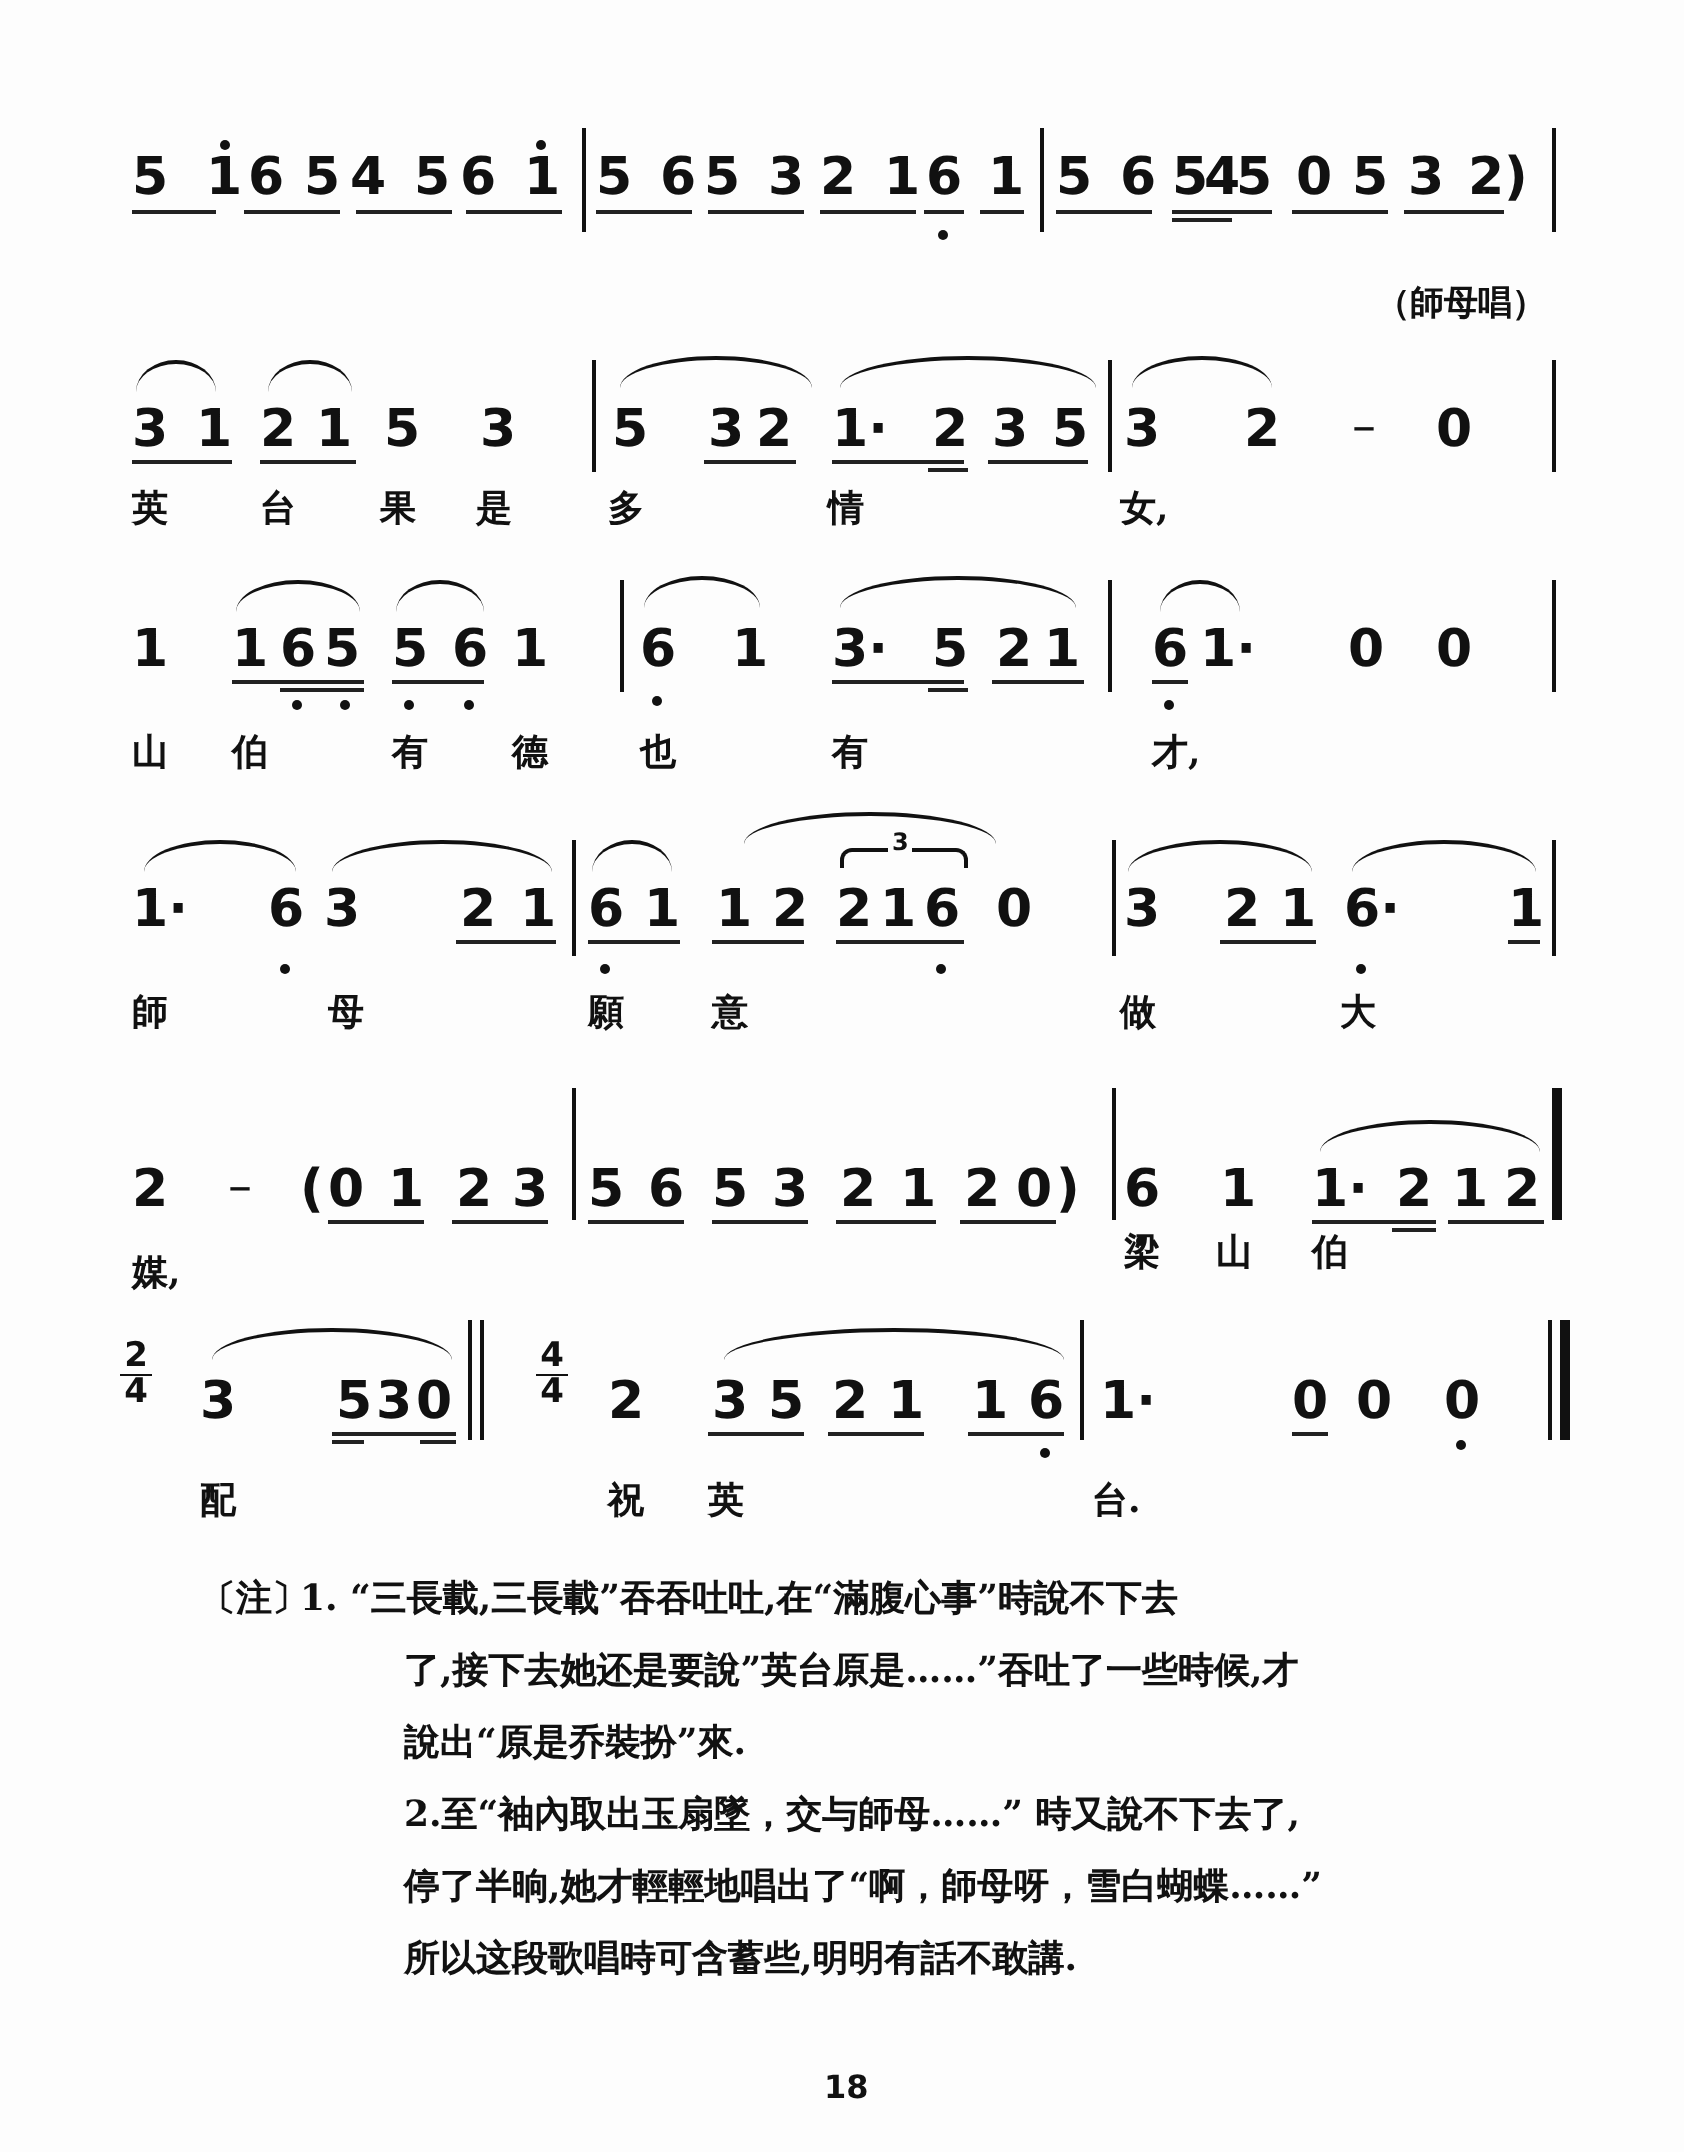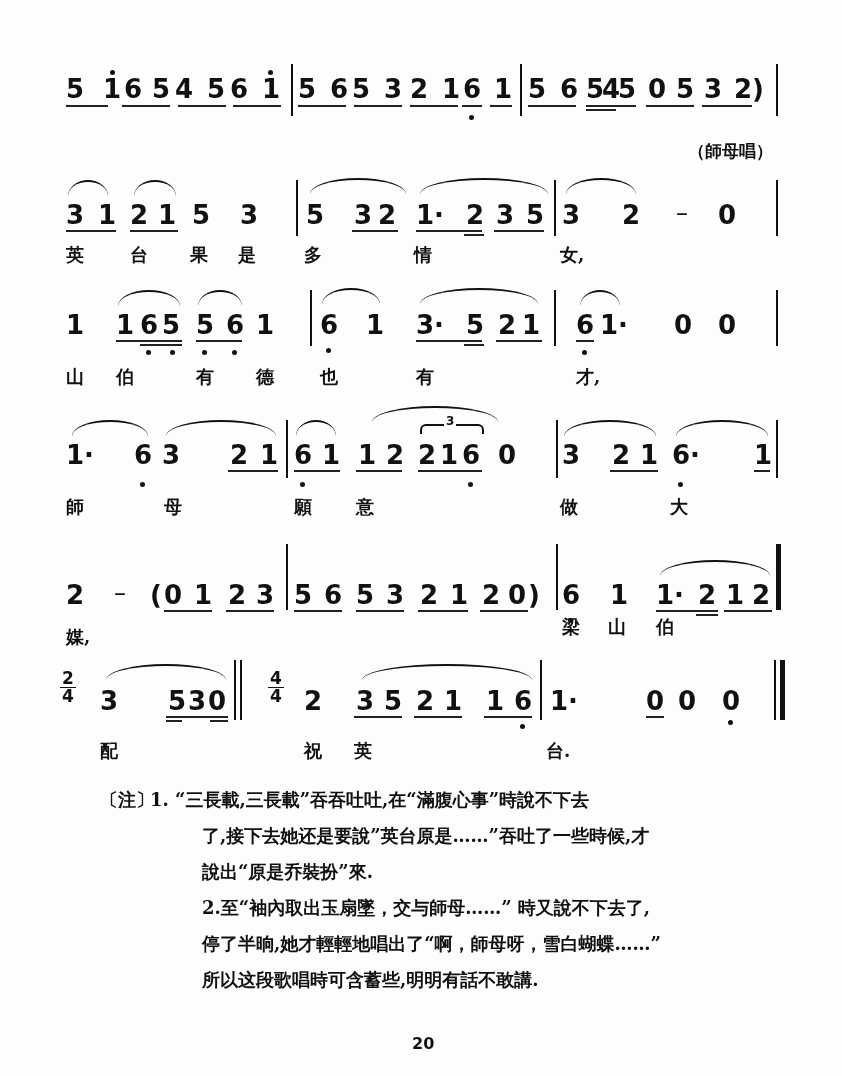--- a/index.html
+++ b/index.html
@@ -325,14 +325,14 @@
   <div class="notes-block" style="left:150px;">
     <span class="notes-label">〔注〕</span>
     <div class="notes-line">1. “三長載,三長載”吞吞吐吐,在“滿腹心事”時說不下去</div>
     <div class="notes-line indent">了,接下去她还是要說”英台原是……”吞吐了一些時候,才</div>
     <div class="notes-line indent">說出“原是乔裝扮”來.</div>
     <div class="notes-line indent">2.至“袖內取出玉扇墜，交与師母……” 時又說不下去了,</div>
     <div class="notes-line indent">停了半晌,她才輕輕地唱出了“啊，師母呀，雪白蝴蝶……”</div>
     <div class="notes-line indent">所以这段歌唱時可含蓄些,明明有話不敢講.</div>
   </div>
 
-  <span class="pagenum">20</span>
+  <span class="pagenum">18</span>
 </div>
 
 </body></html>

